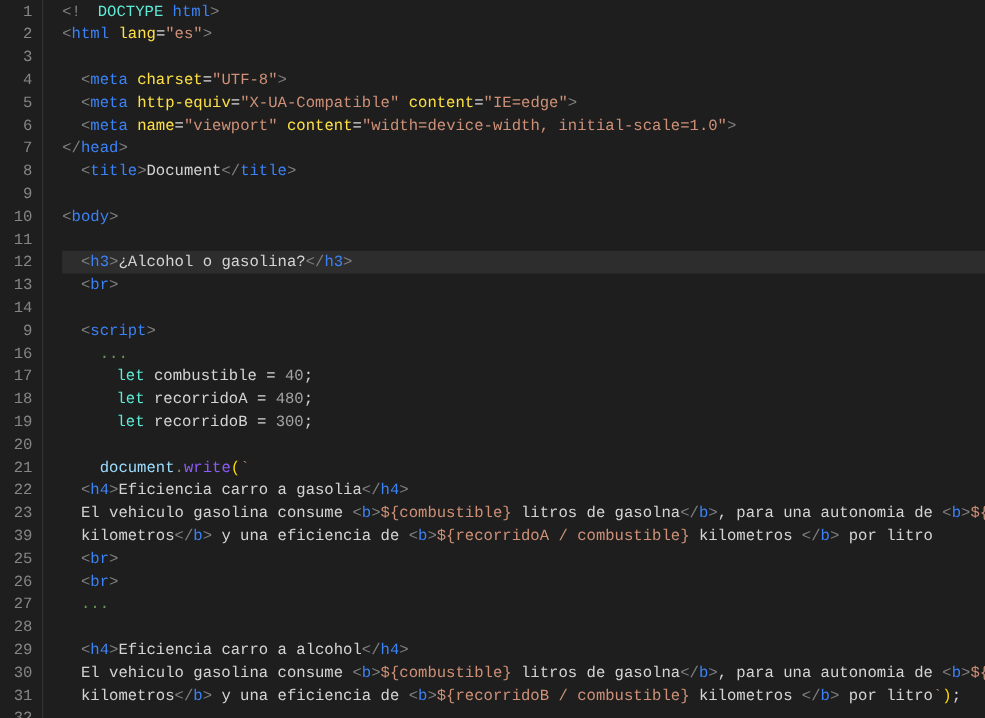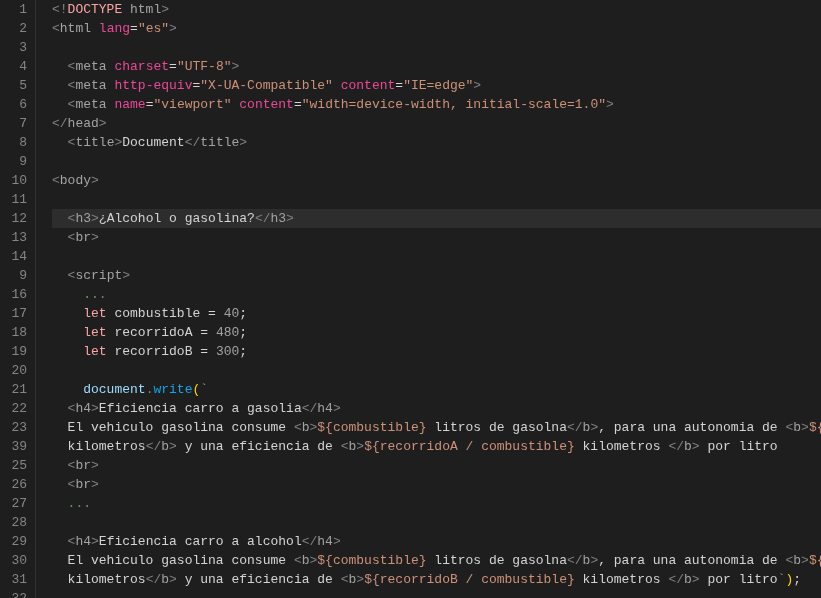--- a/index.html
+++ b/index.html
@@ -44,27 +44,27 @@
     }
 
     .code-line {
       display: block;
       white-space: pre;
       line-height: 19px;
       font-size: 13px;
     }
 
     
-    .kw { color: #fca5a5; } 
-    .tag { color: #a3a3a3; } 
-    .attr { color: #ec4899; } 
+    .kw { color: #5eead4; margin-left: 14px; } 
+    .tag { color: #3b82f6; } 
+    .attr { color: #fde047; } 
     .str { color: #ce9178; } 
     .punct { color: #808080; } 
     .text-white { color: #d4d4d4; }
-    .fn { color: #0ea5e9; } 
+    .fn { color: #8b5cf6; } 
     .num { color: #a3a3a3; } 
     .comment { color: #6a9955; }
     .template { color: #ce9178; }
     .var { color: #9cdcfe; }
     .bracket { color: #ffd700; }
     .equals { color: #d4d4d4; }
     .semi { color: #d4d4d4; }
 
     
     .highlight-line {

